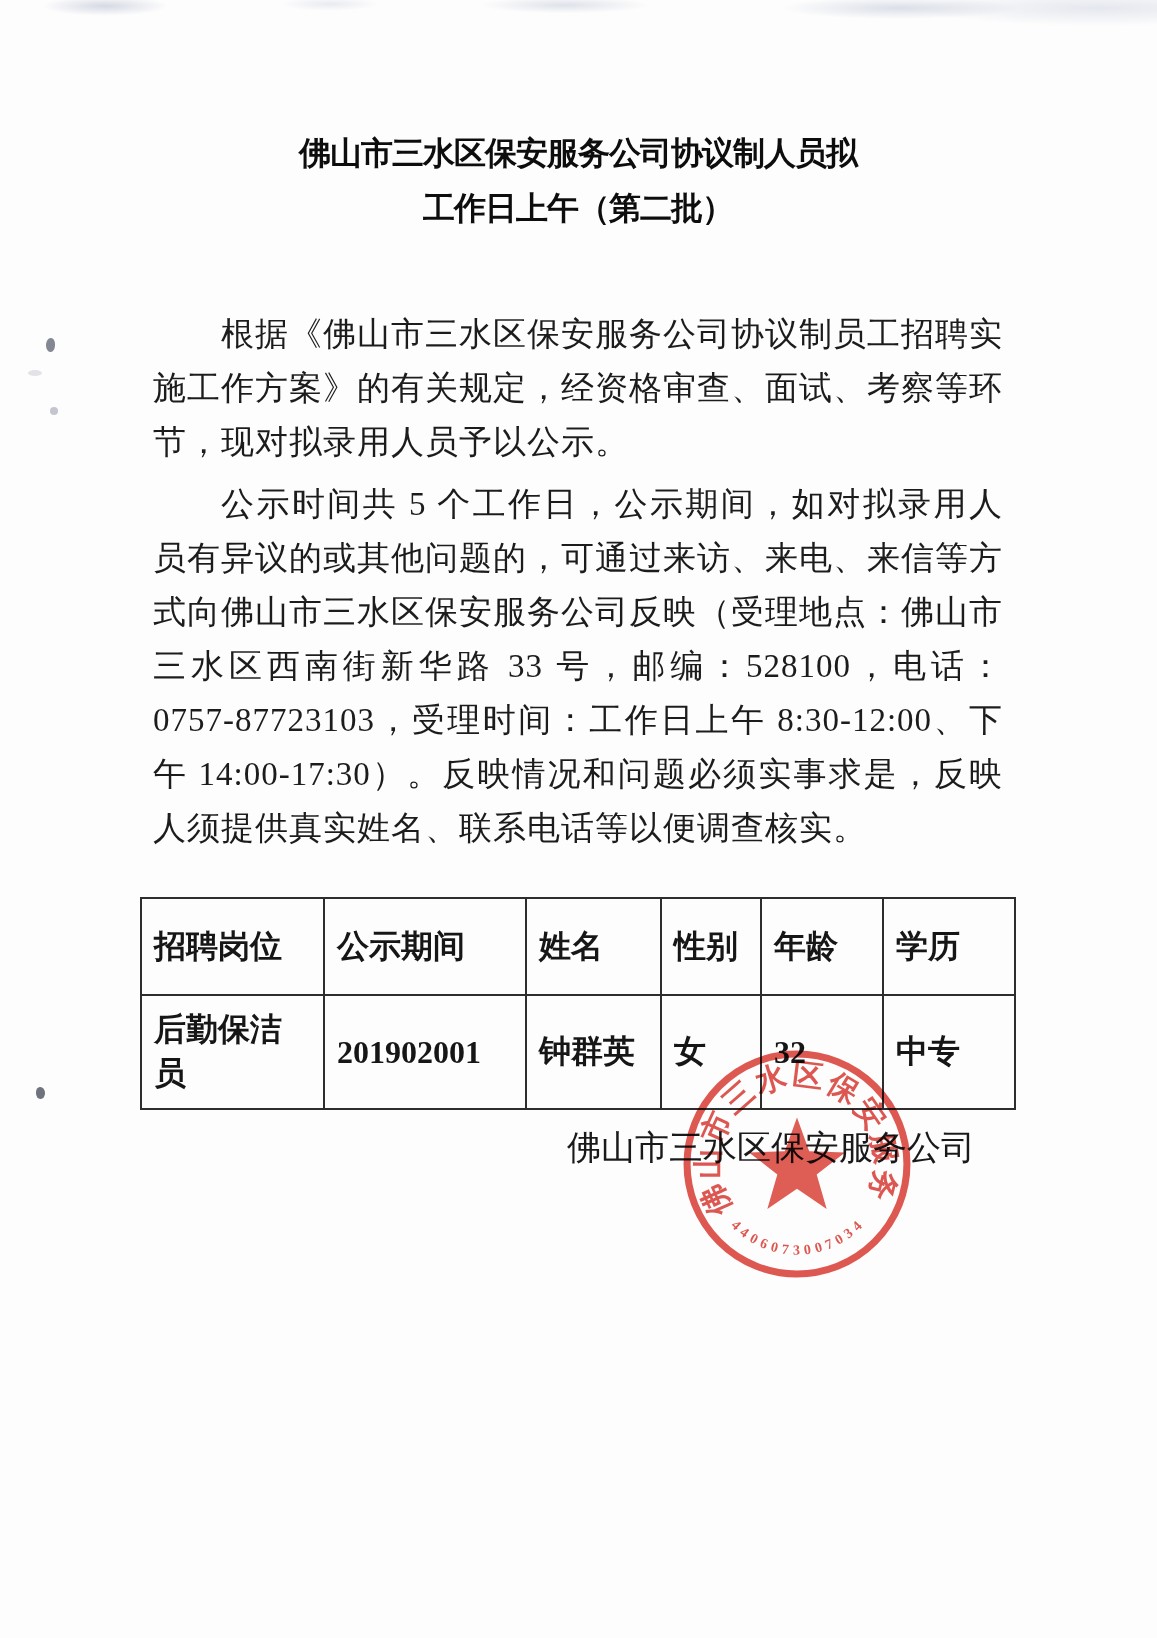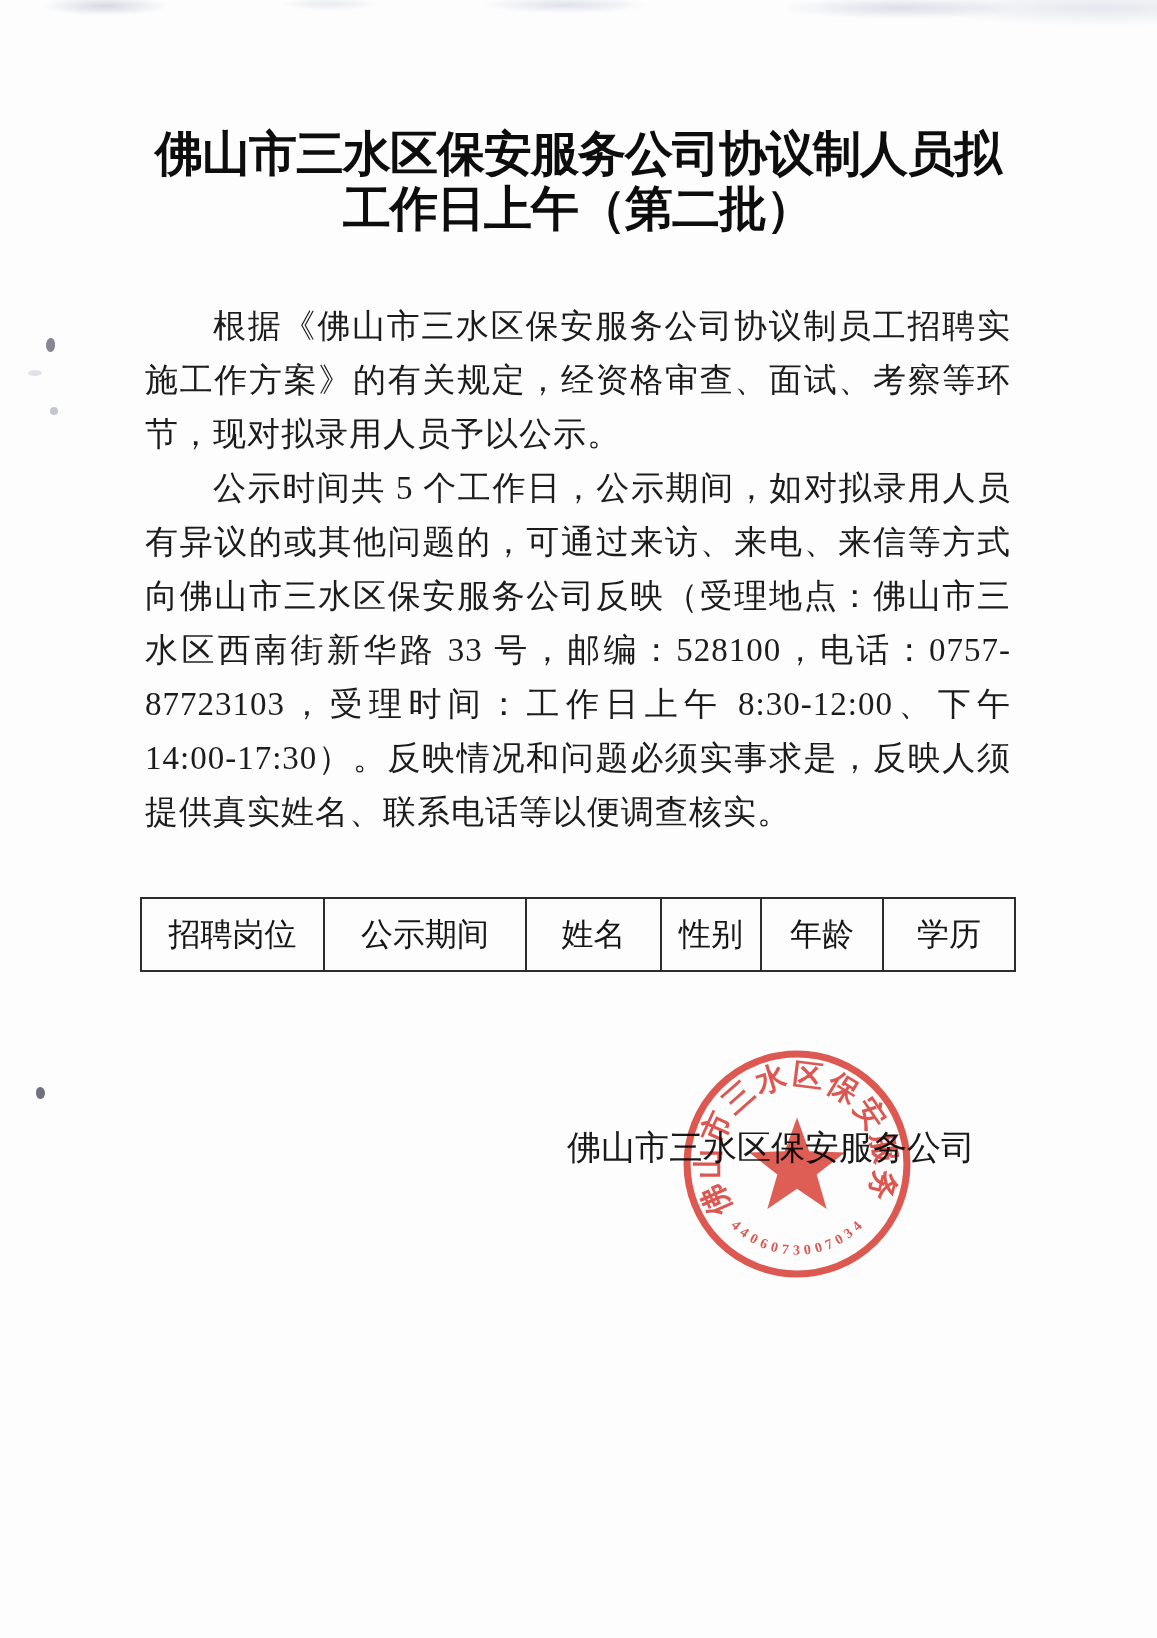--- a/index.html
+++ b/index.html
@@ -26,39 +26,39 @@
   }
   .artifact { position: absolute; pointer-events: none; }
   .a1 { left: 46px;  top: 338px;  width: 9px;  height: 14px; background: #5a6070; border-radius: 55% 45% 50% 50%; opacity: .75; }
   .a2 { left: 50px;  top: 407px;  width: 8px;  height: 8px;  background: #8a90a0; border-radius: 50%; opacity: .5; }
   .a3 { left: 28px;  top: 370px;  width: 14px; height: 6px;  background: #b8bcc8; border-radius: 50%; opacity: .4; }
   .a4 { left: 36px;  top: 1087px; width: 9px;  height: 12px; background: #4a505c; border-radius: 45% 55% 50% 50%; opacity: .8; }
 
   .doc-title {
     position: absolute; left: 145px; top: 126px; width: 866px;
     text-align: center; font-weight: 700; color: #0d0d0d;
-    font-size: 48px; line-height: 55px; letter-spacing: -1px;
+    font-size: 32px; line-height: 55px; letter-spacing: -1px;
   }
   .body-text {
     position: absolute; left: 145px; top: 299px; width: 866px;
     font-size: 33px; line-height: 54px; letter-spacing: 1px;
     text-align: justify;
   }
-  .body-text p { margin: 0; text-indent: 68px; }
+  .body-text p { margin: 8px; text-indent: 68px; }
 
   table.recruits {
     position: absolute; left: 140px; top: 897px;
     border-collapse: collapse; table-layout: fixed;
     width: 874px;
     font-size: 32px; color: #161616;
   }
   table.recruits td {
     border: 2px solid #2d2d2d;
-    text-align: center; vertical-align: middle;
-    padding: 0; overflow: hidden;
+    text-align: left; vertical-align: middle;
+    padding: 12px; overflow: hidden; font-weight: bold;
   }
   tr.hdr  td { height: 71px; }
   tr.data td { height: 86px; }
 
   .signature {
     position: absolute; left: 550px; top: 1121px; width: 442px;
     text-align: center; font-size: 34px; line-height: 54px;
     color: #191919;
   }
 
@@ -100,20 +100,28 @@
     </colgroup>
     <tbody>
       <tr class="hdr">
         <td>招聘岗位</td>
         <td>公示期间</td>
         <td>姓名</td>
         <td>性别</td>
         <td>年龄</td>
         <td>学历</td>
       </tr>
+      <tr class="data">
+        <td>后勤保洁员</td>
+        <td>201902001</td>
+        <td>钟群英</td>
+        <td>女</td>
+        <td>32</td>
+        <td>中专</td>
+      </tr>
     </tbody>
   </table>
 
   <div class="signature">
     <div>佛山市三水区保安服务公司</div>
   </div>
 
   <svg class="stamp" width="236" height="236" viewBox="0 0 234 234">
     <defs>
       <path id="sealTop" d="M 53.1,161.7 A 78,78 0 1 1 180.9,161.7" fill="none"></path>

